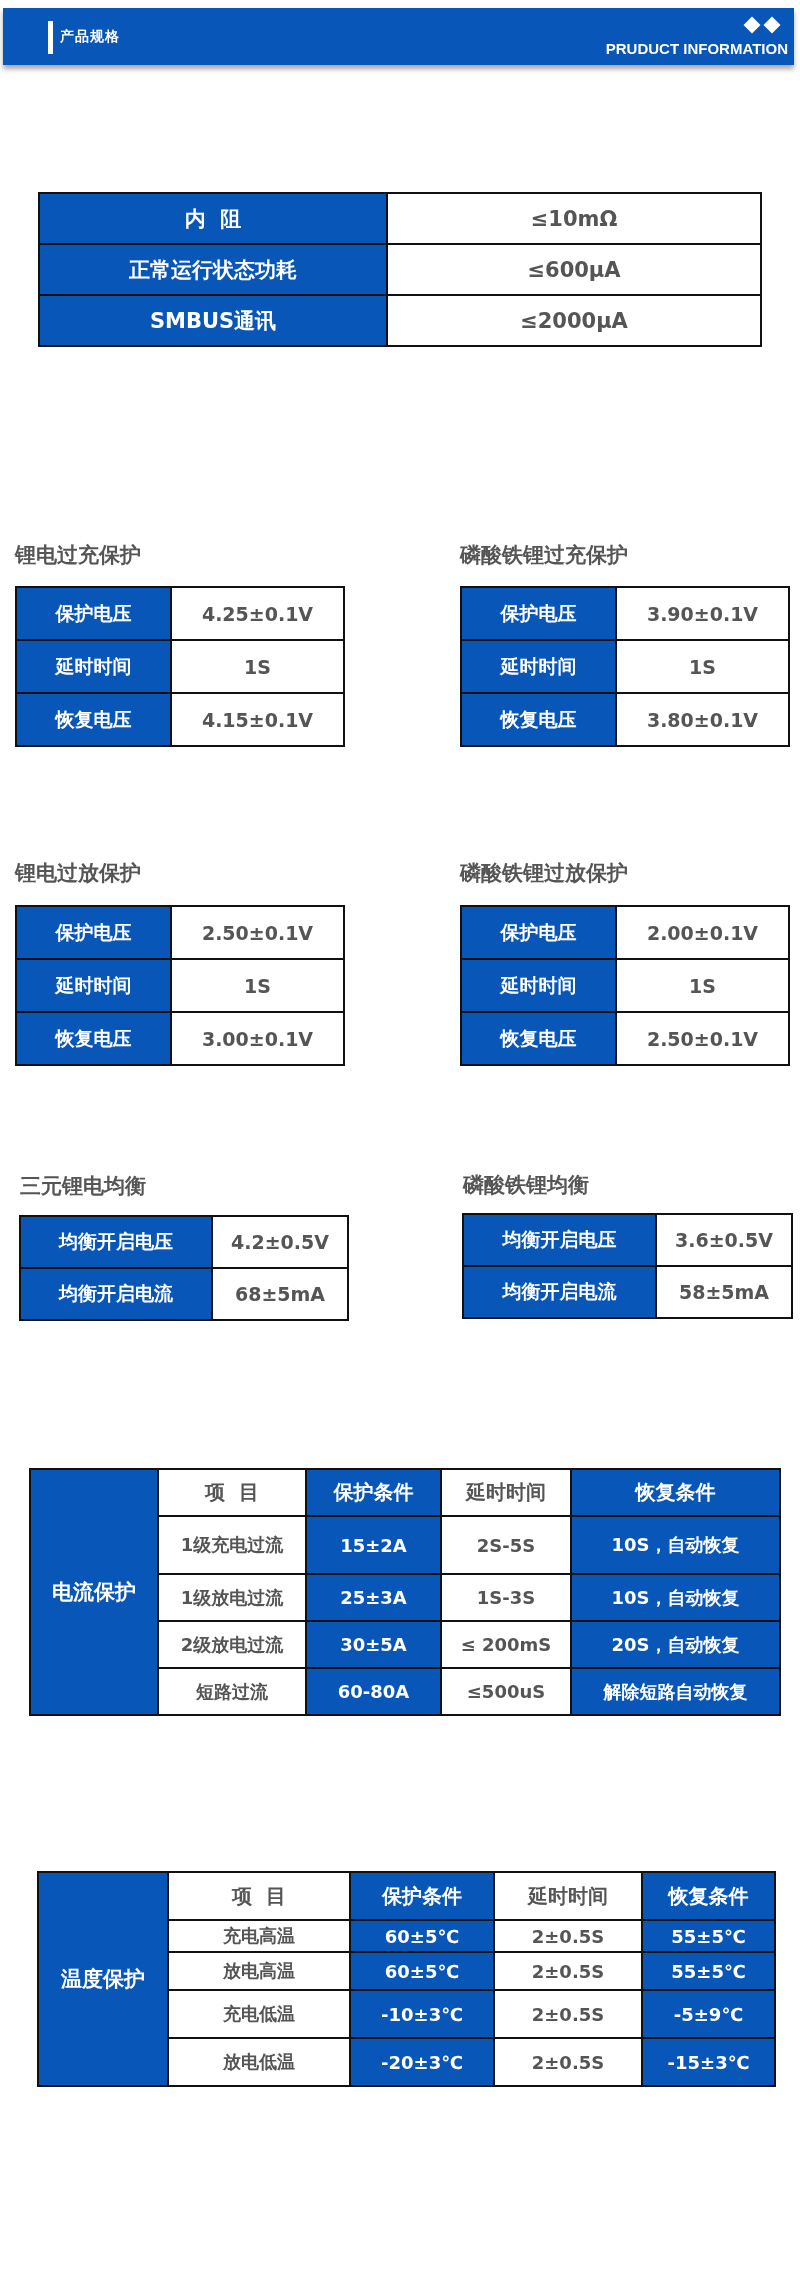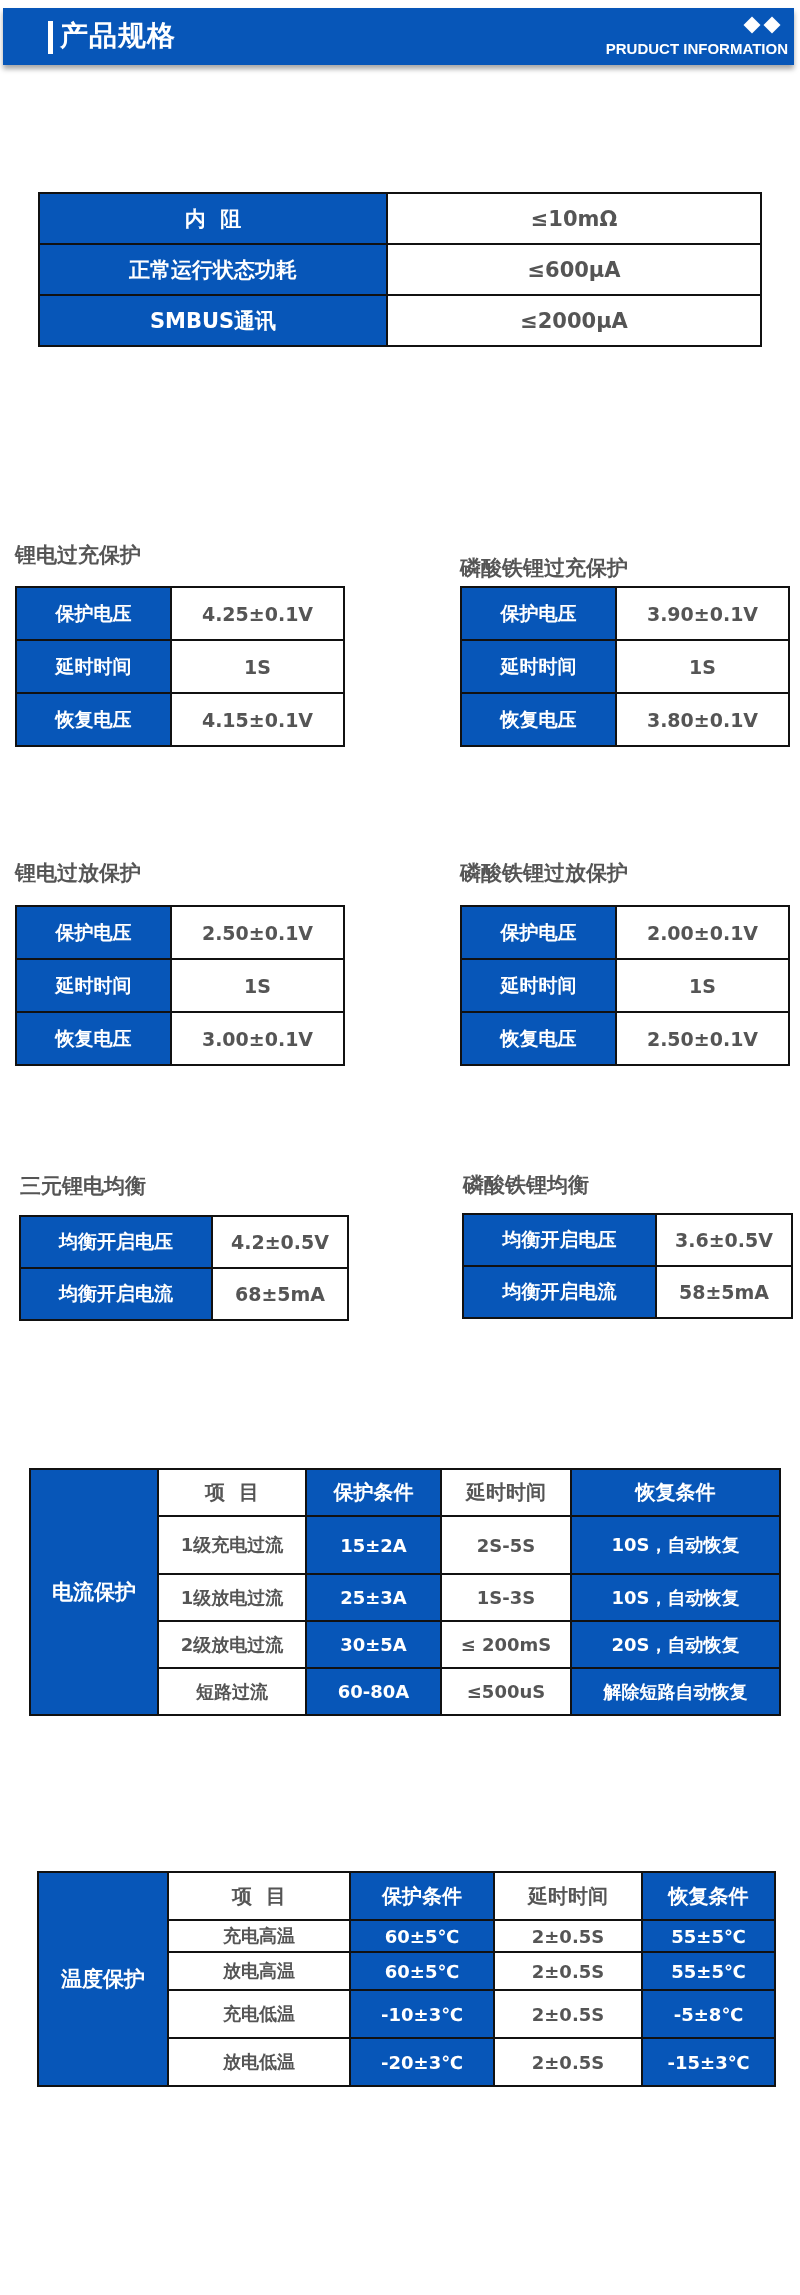--- a/index.html
+++ b/index.html
@@ -4,21 +4,21 @@
 <style>
   * { box-sizing: border-box; margin: 0; padding: 0; }
   html, body { width: 800px; height: 2295px; background: #ffffff; }
   body { position: relative; font-family: "DejaVu Sans", "Liberation Sans", sans-serif; overflow: hidden; }
 
   .header {
     position: absolute; left: 3px; top: 8px; width: 791px; height: 57px;
     background: #0756b8; box-shadow: 0 4px 5px rgba(0,0,0,0.35);
   }
   .header .bar { position: absolute; left: 45px; top: 13px; width: 5px; height: 33px; background: #fff; }
-  .header .title { position: absolute; left: 57px; top: 14px; color: #fff; font-size: 28px; font-weight: bold; line-height: 28px; letter-spacing: 1px; }
+  .header .title { position: absolute; left: 57px; top: 14px; color: #fff; font-size: 14px; font-weight: bold; line-height: 28px; letter-spacing: 1px; }
   .header .subtitle { position: absolute; right: 6px; top: 32px; color: #fff; font-size: 15px; font-weight: bold; line-height: 18px; font-family: "Liberation Sans", sans-serif; }
   .header .diamonds { position: absolute; right: 12px; top: 10px; width: 40px; height: 14px; }
   .header .diamond { position: absolute; top: 1px; width: 12px; height: 12px; background: #fff; transform: rotate(45deg); }
   .header .diamond.d1 { left: 4px; }
   .header .diamond.d2 { left: 24px; }
 
   table { border-collapse: collapse; position: absolute; table-layout: fixed; }
   td { border: 2px solid #111; text-align: center; vertical-align: middle; font-weight: bold; }
   td.blue { background: #0756b8; color: #fff; }
   td.white { background: #fff; color: #555; }
@@ -86,21 +86,21 @@
     <td class="blue">延时时间</td>
     <td class="white">1S</td>
   </tr>
   <tr>
     <td class="blue">恢复电压</td>
     <td class="white">4.15±0.1V</td>
   </tr>
 </tbody>
   </table>
 
-<div class="section-title" style="left:460px; top:555px;">磷酸铁锂过充保护</div>
+<div class="section-title" style="left:460px; top:542px;">磷酸铁锂过充保护</div>
 <table class="small-table" style="left:460px; top:586px; width:328px;">
   <colgroup>
       <col style="width:155px">
       <col style="width:173px">
     </colgroup>
   <tbody>
       <tr>
     <td class="blue">保护电压</td>
     <td class="white">3.90±0.1V</td>
   </tr>
@@ -263,21 +263,21 @@
   <tr style="height:38px">
     <td class="white">放电高温</td>
     <td class="blue">60±5℃</td>
     <td class="white">2±0.5S</td>
     <td class="blue">55±5℃</td>
   </tr>
   <tr style="height:48px">
     <td class="white">充电低温</td>
     <td class="blue">-10±3℃</td>
     <td class="white">2±0.5S</td>
-    <td class="blue">-5±8℃</td>
+    <td class="blue">-5±9℃</td>
   </tr>
   <tr style="height:48px">
     <td class="white">放电低温</td>
     <td class="blue">-20±3℃</td>
     <td class="white">2±0.5S</td>
     <td class="blue">-15±3℃</td>
   </tr>
 </tbody>
   </table>
 

